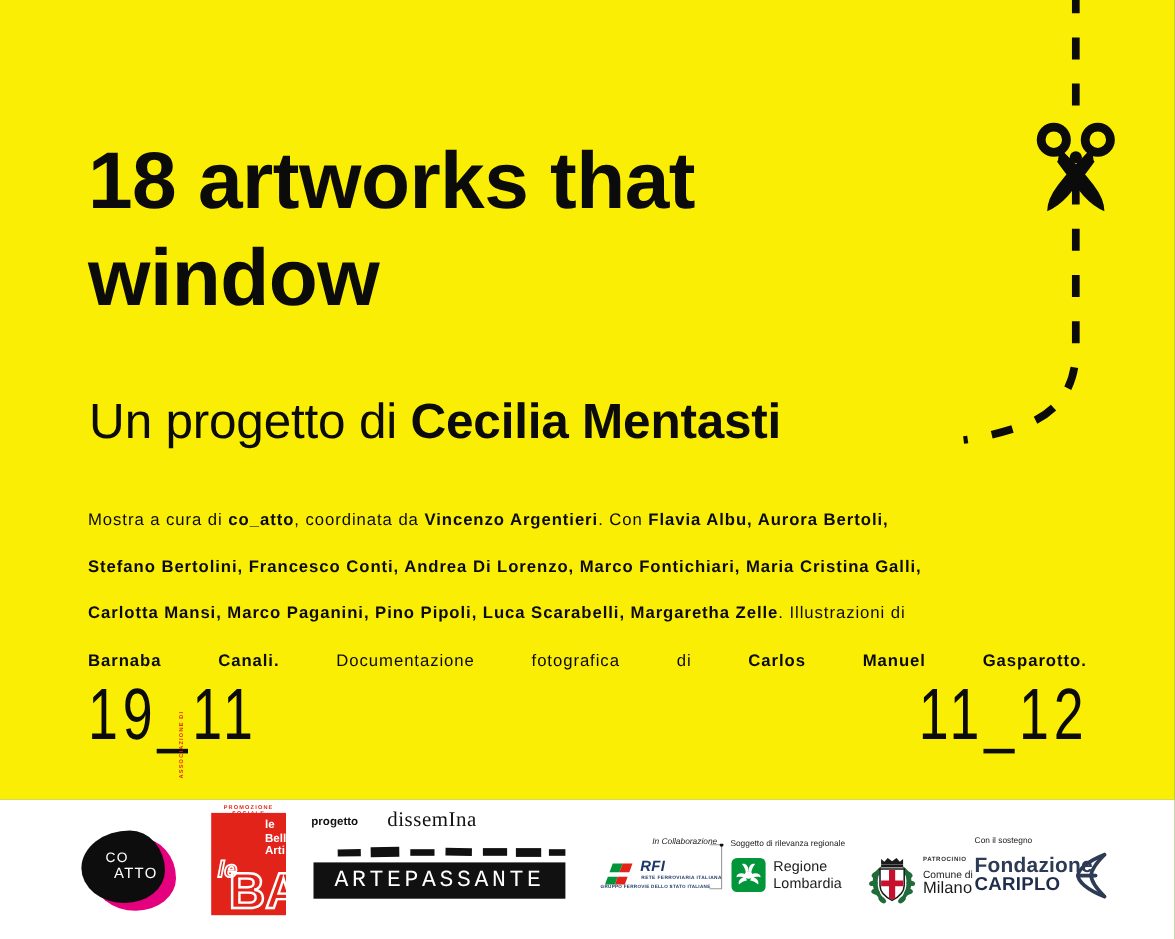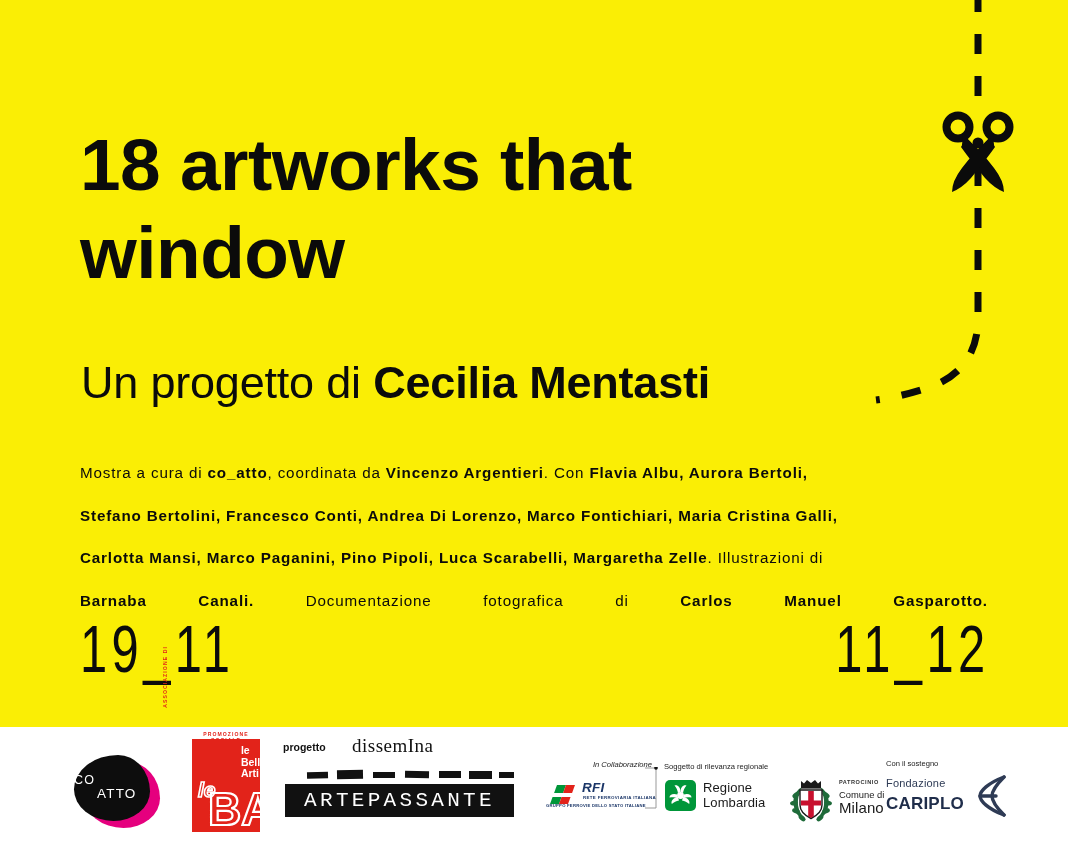--- a/index.html
+++ b/index.html
@@ -125,21 +125,21 @@
     background: #E5007E;
     border-radius: 58% 42% 48% 52% / 52% 55% 45% 48%;
   }
   .coatto-black {
     position: absolute; left: 4px; top: 0px; width: 76px; height: 66px;
     background: #0d0d0d;
     border-radius: 58% 42% 48% 52% / 52% 55% 45% 48%;
   }
   .coatto-text {
     position: absolute; left: 4px; top: 0; width: 76px; height: 66px;
-    display: flex; flex-direction: column; justify-content: center;
+    display: flex; flex-direction: column; align-items: center; justify-content: center;
     color: #ffffff; letter-spacing: 1.2px; line-height: 1.08;
   }
   .coatto-t1 { font-size: 12.5px; font-weight: 500; margin-right: 11px; }
   .coatto-t2 { font-size: 13.5px; font-weight: 500; margin-left: 23px; }
 
   
   .logo-leba { left: 168px; width: 102px; }
   .leba-square {
     position: absolute; left: 24px; top: 12px; width: 68px; height: 93px;
     background: #E2231A;
@@ -233,21 +233,21 @@
   .mil-milano {
     position: absolute; left: 57px; top: 72px;
     color: #1a1a1a; font-size: 15px; font-weight: 400; letter-spacing: 0.1px;
   }
 
   
   .logo-cariplo { left: 878px; width: 130px; }
   .car-label { left: 8px; top: 32px; font-style: normal; }
   .car-f {
     position: absolute; left: 8px; top: 50px;
-    color: #2e3b55; font-size: 11px; font-weight: 400; letter-spacing: 0.2px;
+    color: #2e3b55; font-size: 19px; font-weight: 700; letter-spacing: 0.2px;
   }
   .car-c {
     position: absolute; left: 8px; top: 67px;
     color: #1f2d4a; font-size: 17px; font-weight: 700; letter-spacing: 0.2px;
   }
   .car-mark { position: absolute; left: 96px; top: 46px; }
 </style>
 </head>
 <body>
 

